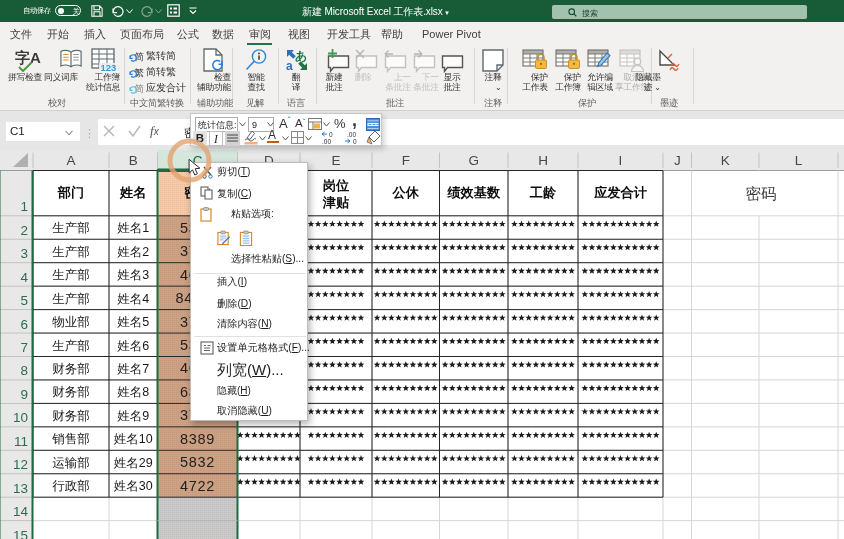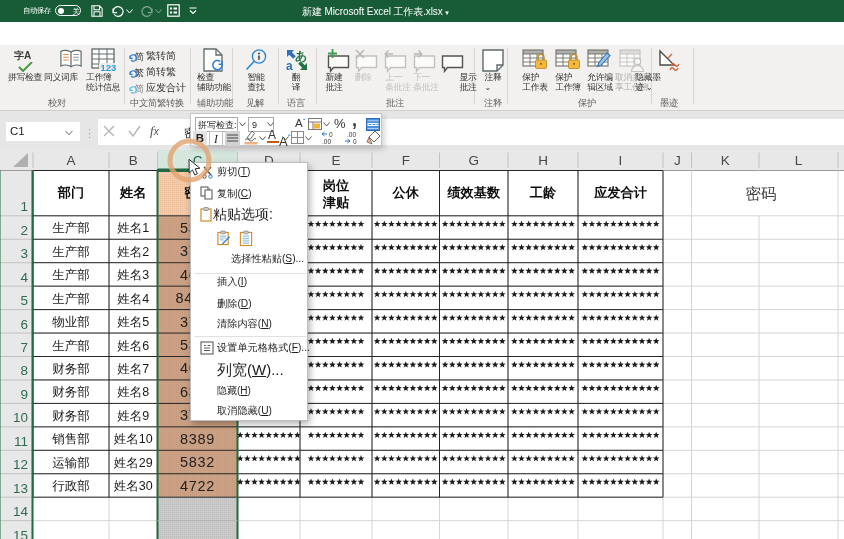--- a/index.html
+++ b/index.html
@@ -3,21 +3,21 @@
 * {margin:0;padding:0;box-sizing:border-box;font-family:"Liberation Sans",sans-serif;}
 html,body {width:844px;height:539px;overflow:hidden;}
 #page {position:relative;width:844px;height:539px;background:#fff;}
 .abs {position:absolute;}
 .tb {position:absolute;left:0;top:0;width:844px;height:22px;background:#185c37;color:#fff;}
 .tabs {position:absolute;left:0;top:22px;width:844px;height:23px;background:#f2f1f0;}
 .tab {position:absolute;top:0;height:23px;line-height:24px;font-size:11px;color:#3f3e3d;letter-spacing:0;white-space:nowrap;}
 .ribbon {position:absolute;left:0;top:45px;width:844px;height:66px;background:#f2f1f0;border-bottom:1px solid #d2d0ce;}
 .glabel {position:absolute;letter-spacing:-0.3px;font-size:9.3px;color:#605e5c;white-space:nowrap;transform:translateX(-50%);top:52px;}
 .gsep {position:absolute;top:3px;height:56px;width:1px;background:#d8d6d4;}
-.blabel {position:absolute;letter-spacing:-0.3px;font-size:8.8px;color:#33322f;text-align:left;line-height:9.8px;transform:translateX(-50%);white-space:nowrap;}
+.blabel {position:absolute;letter-spacing:-0.3px;font-size:8.8px;color:#33322f;text-align:right;line-height:9.8px;transform:translateX(-50%);white-space:nowrap;}
 .fbar {position:absolute;left:0;top:111px;width:844px;height:35px;background:#e6e6e6;}
 </style></head><body>
 <div id="page">
 <div class="tb">
 <div class="abs" style="left:23px;top:6px;font-size:7.5px;letter-spacing:-0.6px">自动保存</div>
 <div class="abs" style="left:55px;top:5px;width:26px;height:11px;border:1px solid #fff;border-radius:6px">
   <div class="abs" style="left:2px;top:1.5px;width:6px;height:6px;border-radius:50%;background:#fff"></div>
   <div class="abs" style="left:16.5px;top:1.2px;font-size:7.5px">关</div>
       </div>
 <svg class="abs" style="left:91px;top:4.5px" width="12" height="12" viewBox="0 0 14 14">
@@ -39,41 +39,62 @@
         <rect x="0.8" y="0.8" width="11.4" height="11.4" fill="none" stroke="#fff" stroke-width="1.2"></rect>
         <rect x="3" y="3.5" width="2" height="2" fill="#fff"></rect>
         <rect x="3" y="7.5" width="2" height="2" fill="#fff"></rect>
         <rect x="6.5" y="3.5" width="3.5" height="2" fill="#fff"></rect>
         <rect x="6.5" y="7.5" width="3.5" height="2" fill="#fff"></rect>
       </svg>
 <svg class="abs" style="left:189px;top:7px" width="8" height="8" viewBox="0 0 8 8">
         <path d="M0.5,1 h7 M1,3.5 l3,3 3,-3" fill="none" stroke="#fff" stroke-width="1.1"></path>
       </svg>
 <div class="abs" style="left:302px;top:5px;font-size:10px;letter-spacing:-0.1px">新建 Microsoft Excel 工作表.xlsx <span style="font-size:7px">▾</span></div>
+<div class="abs" style="left:552px;top:5px;width:255px;height:14px;background:#a3c2ae;border-radius:2px">
+  <svg class="abs" style="left:16px;top:3px" width="9" height="9" viewBox="0 0 11 11">
+          <circle cx="4.5" cy="4.5" r="3.4" fill="none" stroke="#16472f" stroke-width="1.4"></circle>
+          <path d="M7,7 l3.2,3.2" stroke="#16472f" stroke-width="1.4"></path>
+        </svg>
+  <div class="abs" style="left:30px;top:3px;font-size:8px;color:#16472f">搜索</div>
+      </div>
 </div>
+<div class="tabs">
+      <div class="tab" style="left:10px">文件</div>
+      <div class="tab" style="left:47px">开始</div>
+      <div class="tab" style="left:84px">插入</div>
+      <div class="tab" style="left:120px">页面布局</div>
+      <div class="tab" style="left:177px">公式</div>
+      <div class="tab" style="left:212px">数据</div>
+      <div class="tab" style="left:249px">审阅</div>
+      <div class="tab" style="left:288px">视图</div>
+      <div class="tab" style="left:327px">开发工具</div>
+      <div class="tab" style="left:381px">帮助</div>
+      <div class="tab" style="left:422px">Power Pivot</div>
+      <div class="abs" style="left:247px;top:20.5px;width:25px;height:2.5px;background:#217346"></div>
+    </div>
 <div class="ribbon">
       <div class="gsep" style="left:124px"></div>
       <div class="gsep" style="left:190px"></div>
       <div class="gsep" style="left:232px"></div>
       <div class="gsep" style="left:278px"></div>
       <div class="gsep" style="left:316px"></div>
       <div class="gsep" style="left:474px"></div>
       <div class="gsep" style="left:507px"></div>
       <div class="gsep" style="left:651px"></div>
       <div class="gsep" style="left:693px"></div>
       <div class="glabel" style="left:57px">校对</div>
       <div class="glabel" style="left:157px">中文简繁转换</div>
       <div class="glabel" style="left:215px">辅助功能</div>
       <div class="glabel" style="left:255px">见解</div>
       <div class="glabel" style="left:296px">语言</div>
       <div class="glabel" style="left:395px">批注</div>
       <div class="glabel" style="left:493px">注释</div>
       <div class="glabel" style="left:587px">保护</div>
       <div class="glabel" style="left:669px">墨迹</div>
-      <div class="abs" style="left:14px;top:4px;width:28px;font-size:10px;color:#3a3a38;font-weight:bold">字A</div>
+      <div class="abs" style="left:14px;top:4px;width:28px;text-align:center;font-size:15px;color:#3a3a38;font-weight:bold">字A</div>
 <svg class="abs" style="left:18px;top:17px" width="16" height="10" viewBox="0 0 16 10">
         <path d="M1,5 l4,4 L14,0" fill="none" stroke="#4a9a44" stroke-width="2"></path>
       </svg>
 <div class="blabel" style="left:25px;top:28px">拼写检查</div>
       <svg class="abs" style="left:60px;top:4px" width="22" height="21" viewBox="0 0 24 22">
         <path d="M12,3 C9,0.5 4,0.5 1,2 v16 c3,-1.5 8,-1.5 11,1 c3,-2.5 8,-2.5 11,-1 V2 c-3,-1.5 -8,-1.5 -11,1 z M12,3 v16" fill="#fff" stroke="#5f6a6a" stroke-width="1.3"></path>
         <path d="M3.5,5.5 h6 M3.5,8.5 h6 M3.5,11.5 h6" stroke="#e08a3c" stroke-width="1.1"></path>
         <path d="M14.5,5.5 h6 M14.5,8.5 h6 M14.5,11.5 h6" stroke="#8a9595" stroke-width="1.1"></path>
       </svg>
 <div class="blabel" style="left:61px;top:28px">同义词库</div>
@@ -135,21 +156,21 @@
       </svg>
       <div class="blabel" style="left:398px;top:28px;color:#c3c1bf">上一<br>条批注</div>
       <svg class="abs" style="left:412px;top:4px" width="27" height="24" viewBox="0 0 27 24">
         <path d="M2.5,7 h20 v11.5 h-15 l-3,3.8 v-3.8 h-2 z" fill="#fbfbfa" stroke="#c3c1bf" stroke-width="1.4"></path>
         <path d="M10,5 h-8 M10,5 l-3.5,-3.5 M10,5 l-3.5,3.5" stroke="#b8b6b4" stroke-width="1.4" fill="none"></path>
       </svg>
       <div class="blabel" style="left:426px;top:28px;color:#c3c1bf">下一<br>条批注</div>
       <svg class="abs" style="left:440px;top:4px" width="27" height="24" viewBox="0 0 27 24">
         <path d="M2.5,7 h20 v11.5 h-15 l-3,3.8 v-3.8 h-2 z" fill="#fbfbfa" stroke="#55544f" stroke-width="1.4"></path>
       </svg>
-      <div class="blabel" style="left:468px;top:28px">显示<br>批注</div>
+      <div class="blabel" style="left:452px;top:28px">显示<br>批注</div>
       <svg class="abs" style="left:482px;top:4px" width="22" height="24" viewBox="0 0 22 24">
         <path d="M1,1 h20 v15 l-6,6 h-14 z" fill="#fff" stroke="#5f6a6a" stroke-width="1.4"></path>
         <path d="M15,22 v-6 h6" fill="none" stroke="#5f6a6a" stroke-width="1.4"></path>
       </svg>
 <div class="blabel" style="left:493px;top:28px">注释<br><span style="font-size:8px">⌄</span></div>
       <svg class="abs" style="left:522px;top:4px" width="27" height="25" viewBox="0 0 27 25">
         <rect x="1" y="1" width="20" height="16" fill="#fbfbfa" stroke="#706f6a" stroke-width="1.1"></rect>
         <rect x="1" y="1" width="20" height="4" fill="#706f6a" opacity="0.55"></rect>
         <path d="M1,5 h20 M1,9 h20 M1,13 h20 M8,5 v12 M15,5 v12" stroke="#706f6a" stroke-width="0.9"></path>
         <rect x="13.5" y="11" width="11" height="8.5" rx="1.2" fill="#f5b73e" stroke="#bb8d25" stroke-width="0.9"></rect>
@@ -1040,21 +1061,21 @@
 <use href="#st" x="627.6" y="481.9" fill="#1c1c1c"></use>
 <use href="#st" x="634.8" y="481.9" fill="#1c1c1c"></use>
 <use href="#st" x="642.0" y="481.9" fill="#1c1c1c"></use>
 <use href="#st" x="649.1" y="481.9" fill="#1c1c1c"></use>
 <use href="#st" x="656.2" y="481.9" fill="#1c1c1c"></use>
 </svg>
     </div>
 <div class="abs" style="left:190px;top:162px;width:118px;height:259px;background:#fff;border:1px solid #bdbdbd;box-shadow:2px 3px 7px rgba(0,0,0,0.3);z-index:30">
       <div class="abs" style="left:26px;top:1px;font-size:10.2px;color:#1e1e1e;white-space:nowrap;line-height:16px">剪切(<u>T</u>)</div>
       <div class="abs" style="left:26px;top:22.5px;font-size:10.2px;color:#1e1e1e;white-space:nowrap;line-height:16px">复制(<u>C</u>)</div>
-      <div class="abs" style="left:22px;top:43.19999999999999px;font-size:14px;color:#1e1e1e;white-space:nowrap;line-height:16px">粘贴选项:</div>
+      <div class="abs" style="left:40px;top:43.19999999999999px;font-size:10px;color:#1e1e1e;white-space:nowrap;line-height:16px">粘贴选项:</div>
       <svg class="abs" style="left:26px;top:67px" width="14" height="17" viewBox="0 0 15 17">
         <rect x="1" y="2" width="11" height="13" fill="#fff" stroke="#d28b28" stroke-width="1.2"></rect>
         <rect x="4" y="0.5" width="5" height="3" rx="1" fill="#c8c6c4" stroke="#8a8886" stroke-width="0.8"></rect>
         <path d="M3,6 h7 M3,8 h7 M3,10 h4" stroke="#9bc2e6" stroke-width="1.2"></path>
         <path d="M14,7 l-7,7 -2,1 1,-2 7,-7 z" fill="#2b7cd3"></path>
       </svg>
       <svg class="abs" style="left:48px;top:67px" width="14" height="17" viewBox="0 0 15 17">
         <rect x="1.5" y="2" width="12" height="14" fill="#fff" stroke="#d28b28" stroke-width="1.2"></rect>
         <rect x="5" y="0.5" width="5" height="3" rx="1" fill="#c8c6c4" stroke="#8a8886" stroke-width="0.8"></rect>
         <path d="M4,6 h7 M4,8.5 h7 M4,11 h7 M4,13.5 h7" stroke="#9bc2e6" stroke-width="1.4"></path>
@@ -1081,29 +1102,29 @@
       <svg class="abs" style="left:9px;top:44px" width="13" height="15" viewBox="0 0 13 15">
         <rect x="1" y="2" width="10" height="12" fill="#fff" stroke="#d28b28" stroke-width="1.2"></rect>
         <rect x="3.5" y="0.5" width="5" height="3" rx="1" fill="#c8c6c4" stroke="#8a8886" stroke-width="0.8"></rect>
       </svg>
       <svg class="abs" style="left:9px;top:178px" width="14" height="14" viewBox="0 0 14 14">
         <rect x="1" y="1" width="12" height="12" fill="#fff" stroke="#605e5c" stroke-width="1.1"></rect>
         <path d="M4,4.5 h2 M7.5,4.5 h3 M4,7 h6 M4,9.5 h6" stroke="#605e5c" stroke-width="1"></path>
       </svg>
     </div>
 <div class="abs" style="left:190px;top:113px;width:192px;height:33px;background:#fff;border:1px solid #c6c6c6;box-shadow:2px 3px 6px rgba(0,0,0,0.2);z-index:40">
-<div class="abs" style="left:4px;top:2.5px;width:43px;height:15px;border:1px solid #ababab;font-size:9px;color:#222;padding-left:2px;line-height:14px;white-space:nowrap;overflow:hidden">拼写检查:</div>
+<div class="abs" style="left:4px;top:2.5px;width:43px;height:15px;border:1px solid #ababab;font-size:9px;color:#222;padding-left:2px;line-height:14px;white-space:nowrap;overflow:hidden">统计信息:</div>
 <svg class="abs" style="left:48px;top:8px" width="7" height="5" viewBox="0 0 7 5">
         <path d="M0.5,0.5 l3,3.5 3,-3.5" fill="none" stroke="#555" stroke-width="1"></path>
       </svg>
 <div class="abs" style="left:57px;top:2.5px;width:26px;height:15px;border:1px solid #ababab;font-size:9px;color:#222;padding-left:3px;line-height:14px">9</div>
 <svg class="abs" style="left:76px;top:8px" width="7" height="5" viewBox="0 0 7 5">
         <path d="M0.5,0.5 l3,3.5 3,-3.5" fill="none" stroke="#555" stroke-width="1"></path>
       </svg>
-<div class="abs" style="left:88px;top:19px;font-size:13px;color:#333">A<span style="font-size:9px;color:#2b7cd3;vertical-align:5px">ˆ</span></div>
+<div class="abs" style="left:88px;top:1px;font-size:13px;color:#333">A<span style="font-size:9px;color:#2b7cd3;vertical-align:5px">ˆ</span></div>
 <div class="abs" style="left:104px;top:3px;font-size:11.5px;color:#333">A<span style="font-size:9px;color:#2b7cd3;vertical-align:2px">ˇ</span></div>
 <svg class="abs" style="left:117px;top:4px" width="14" height="12" viewBox="0 0 14 12">
         <rect x="0.5" y="0.5" width="13" height="11" fill="#fff" stroke="#777"></rect>
         <path d="M0.5,4 h13 M5,4 v7.5" stroke="#777"></path>
         <rect x="6" y="5.5" width="6" height="5" fill="#f0b43c"></rect>
       </svg>
 <svg class="abs" style="left:132px;top:8px" width="7" height="5" viewBox="0 0 7 5">
         <path d="M0.5,0.5 l3,3.5 3,-3.5" fill="none" stroke="#555" stroke-width="1"></path>
       </svg>
 <div class="abs" style="left:143px;top:2px;font-size:13px;color:#333">%</div>

